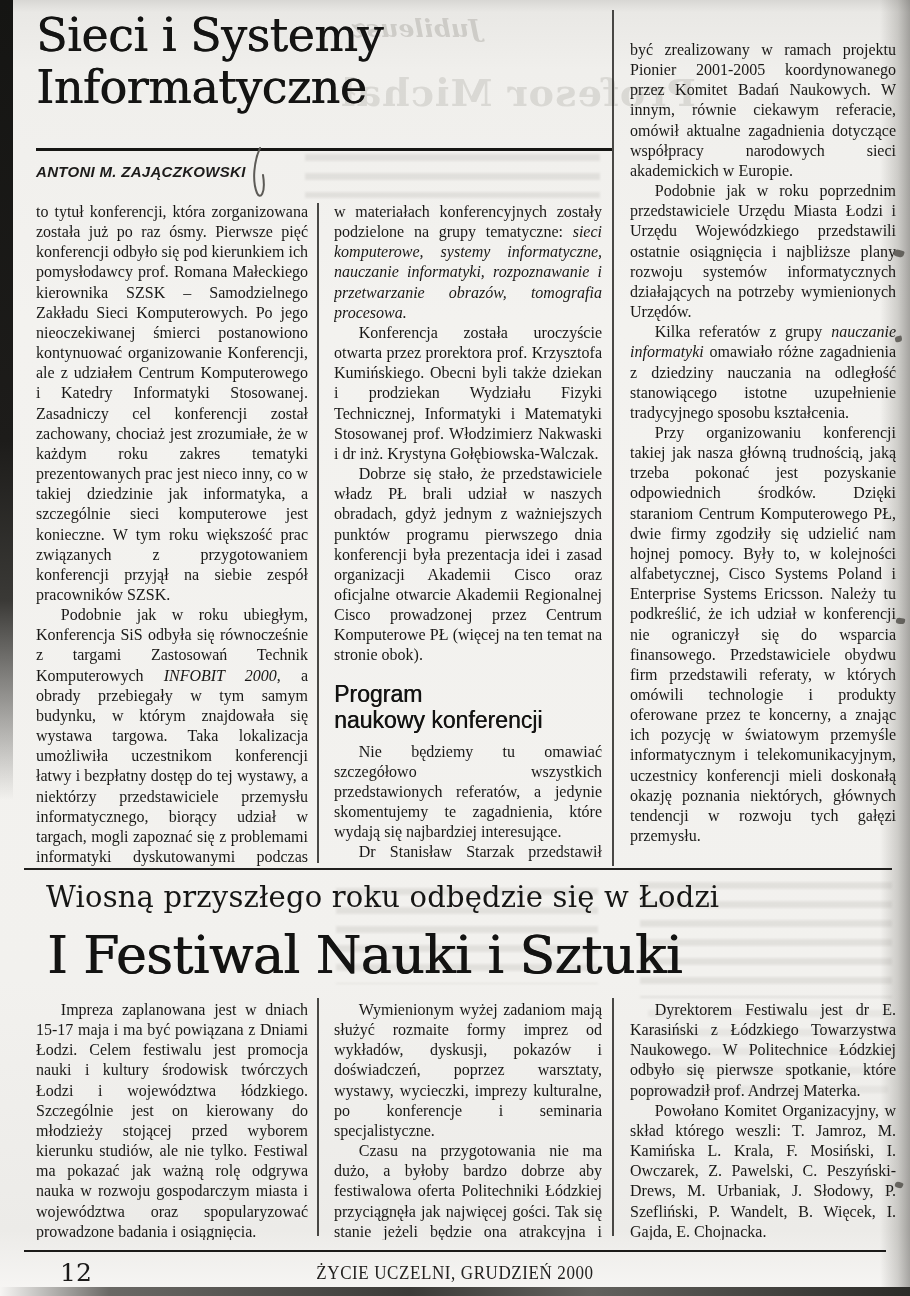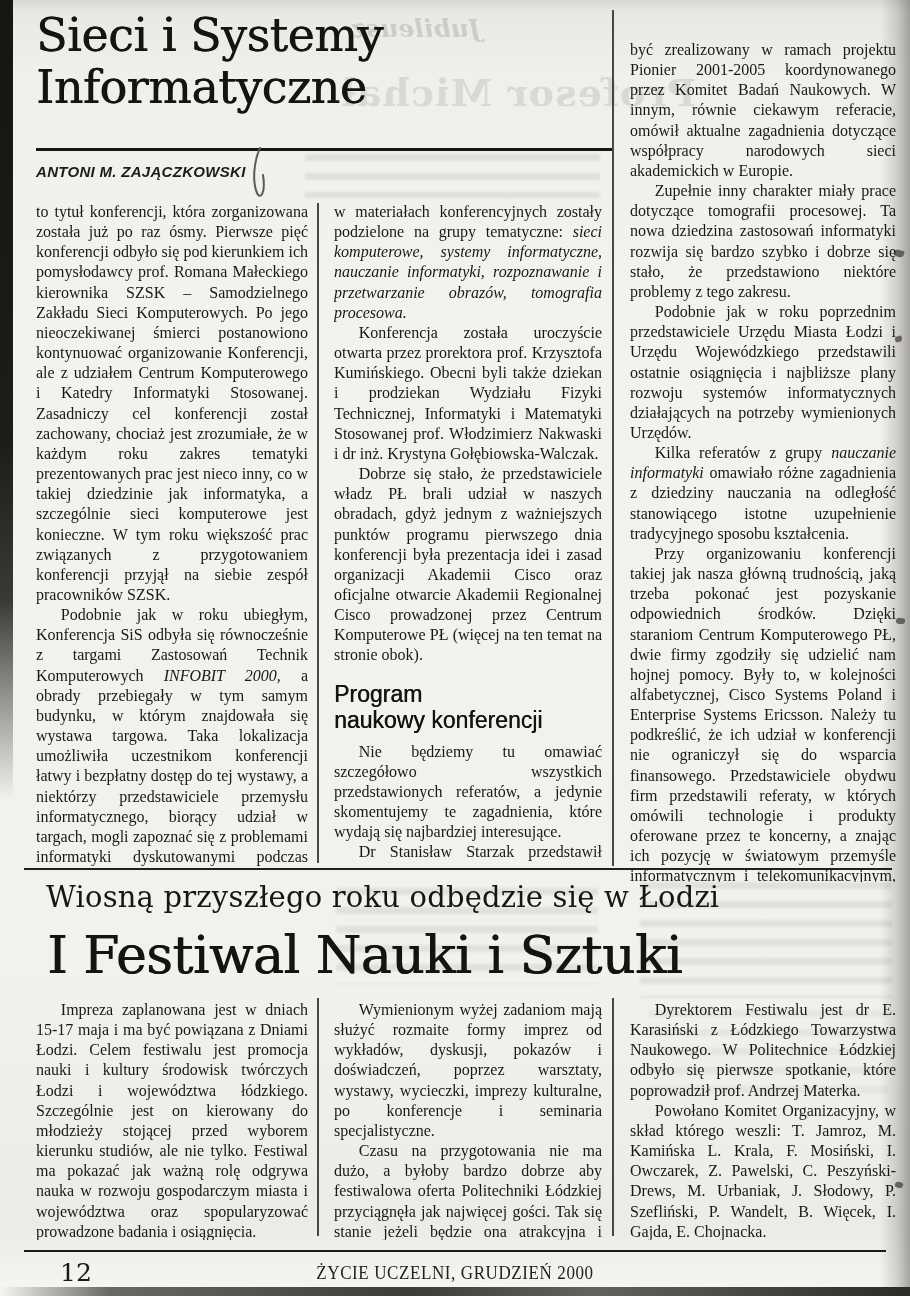--- a/index.html
+++ b/index.html
@@ -106,21 +106,20 @@
   <div class="col c1b">
       <p class="para"><span>w materiałach konferencyjnych zostały podzielone na grupy tematyczne: </span><span class="ital">sieci komputerowe, systemy informatyczne, nauczanie informatyki, rozpoznawanie i przetwarzanie obrazów, tomografia procesowa.</span></p>
       <p class="para ind"><span>Konferencja została uroczyście otwarta przez prorektora prof. Krzysztofa Kumińskiego. Obecni byli także dziekan i prodziekan Wydziału Fizyki Technicznej, Informatyki i Matematyki Stosowanej prof. Włodzimierz Nakwaski i dr inż. Krystyna Gołębiowska-Walczak.</span></p>
       <p class="para ind"><span>Dobrze się stało, że przedstawiciele władz PŁ brali udział w naszych obradach, gdyż jednym z ważniejszych punktów programu pierwszego dnia konferencji była prezentacja idei i zasad organizacji Akademii Cisco oraz oficjalne otwarcie Akademii Regionalnej Cisco prowadzonej przez Centrum Komputerowe PŁ (więcej na ten temat na stronie obok).</span></p>
       <h3 class="col-heading">Program<br>naukowy konferencji</h3>
       <p class="para ind"><span>Nie będziemy tu omawiać szczegółowo wszystkich przedstawionych referatów, a jedynie skomentujemy te zagadnienia, które wydają się najbardziej interesujące.</span></p>
       <p class="para ind"><span>Dr Stanisław Starzak przedstawił program rozwoju infrastruktury informatycznej nauki polskiej, który ma</span></p>
     </div>
   <div class="col c1c">
       <p class="para"><span>być zrealizowany w ramach projektu Pionier 2001-2005 koordynowanego przez Komitet Badań Naukowych. W innym, równie ciekawym referacie, omówił aktualne zagadnienia dotyczące współpracy narodowych sieci akademickich w Europie.</span></p>
-      <p class="para ind"><span>Zupełnie inny charakter miały prace dotyczące tomografii procesowej. Ta nowa dziedzina zastosowań informatyki rozwija się bardzo szybko i dobrze się stało, że przedstawiono niektóre problemy z tego zakresu.</span></p>
       <p class="para ind"><span>Podobnie jak w roku poprzednim przedstawiciele Urzędu Miasta Łodzi i Urzędu Wojewódzkiego przedstawili ostatnie osiągnięcia i najbliższe plany rozwoju systemów informatycznych działających na potrzeby wymienionych Urzędów.</span></p>
       <p class="para ind"><span>Kilka referatów z grupy </span><span class="ital">nauczanie informatyki</span><span> omawiało różne zagadnienia z dziedziny nauczania na odległość stanowiącego istotne uzupełnienie tradycyjnego sposobu kształcenia.</span></p>
       <p class="para ind"><span>Przy organizowaniu konferencji takiej jak nasza główną trudnością, jaką trzeba pokonać jest pozyskanie odpowiednich środków. Dzięki staraniom Centrum Komputerowego PŁ, dwie firmy zgodziły się udzielić nam hojnej pomocy. Były to, w kolejności alfabetycznej, Cisco Systems Poland i Enterprise Systems Ericsson. Należy tu podkreślić, że ich udział w konferencji nie ograniczył się do wsparcia finansowego. Przedstawiciele obydwu firm przedstawili referaty, w których omówili technologie i produkty oferowane przez te koncerny, a znając ich pozycję w światowym przemyśle informatycznym i telekomunikacyjnym, uczestnicy konferencji mieli doskonałą okazję poznania niektórych, głównych tendencji w rozwoju tych gałęzi przemysłu.</span></p>
     </div>
   <div class="vrule vr1"></div>
   <div class="vrule vr2"></div>
 
   <div class="sep"></div>
 
   <div class="kicker">Wiosną przyszłego roku odbędzie się w Łodzi</div>

